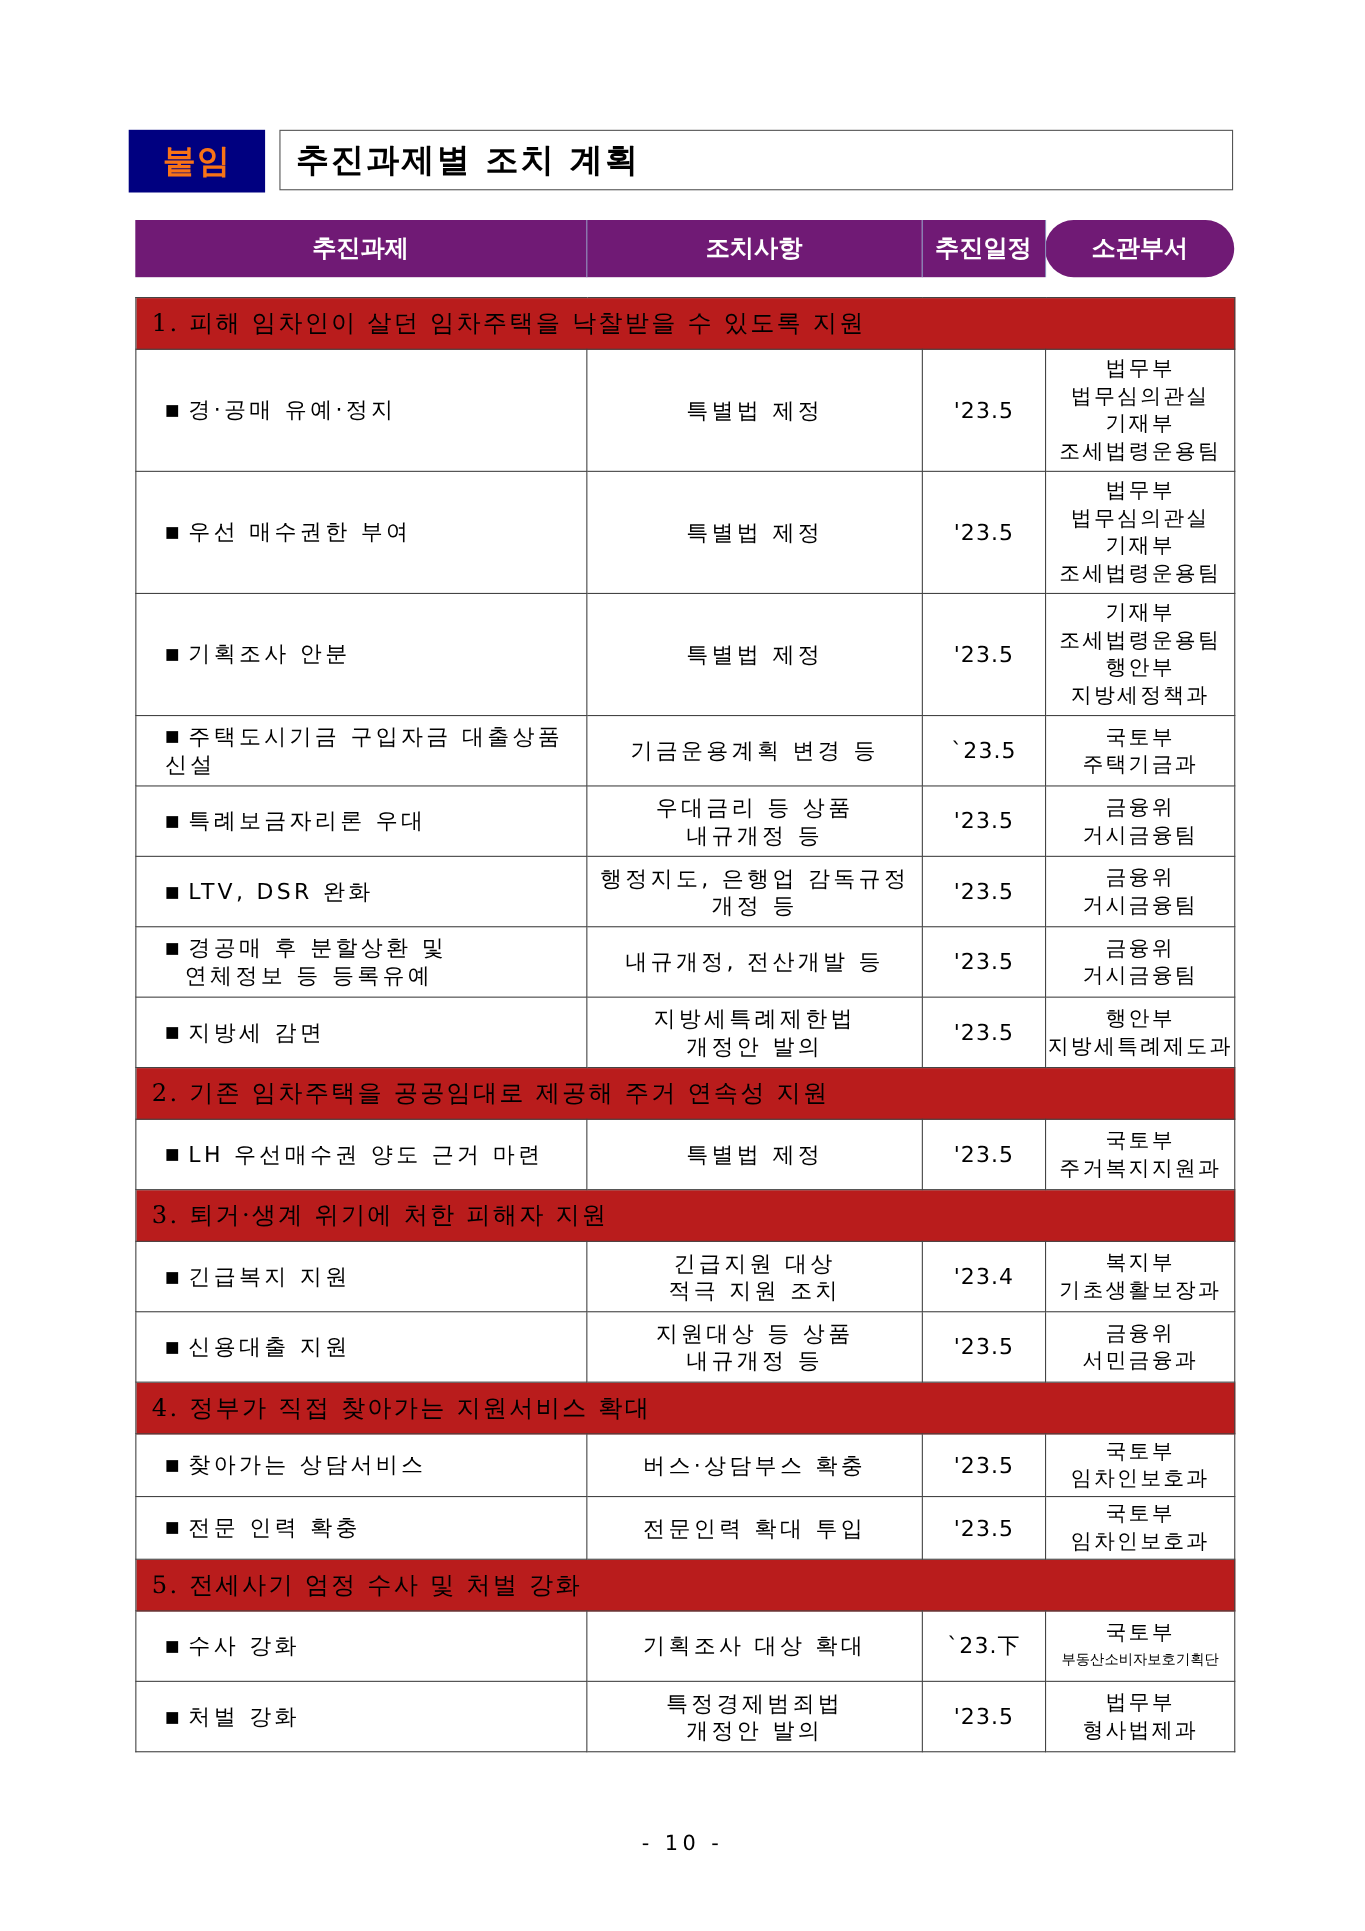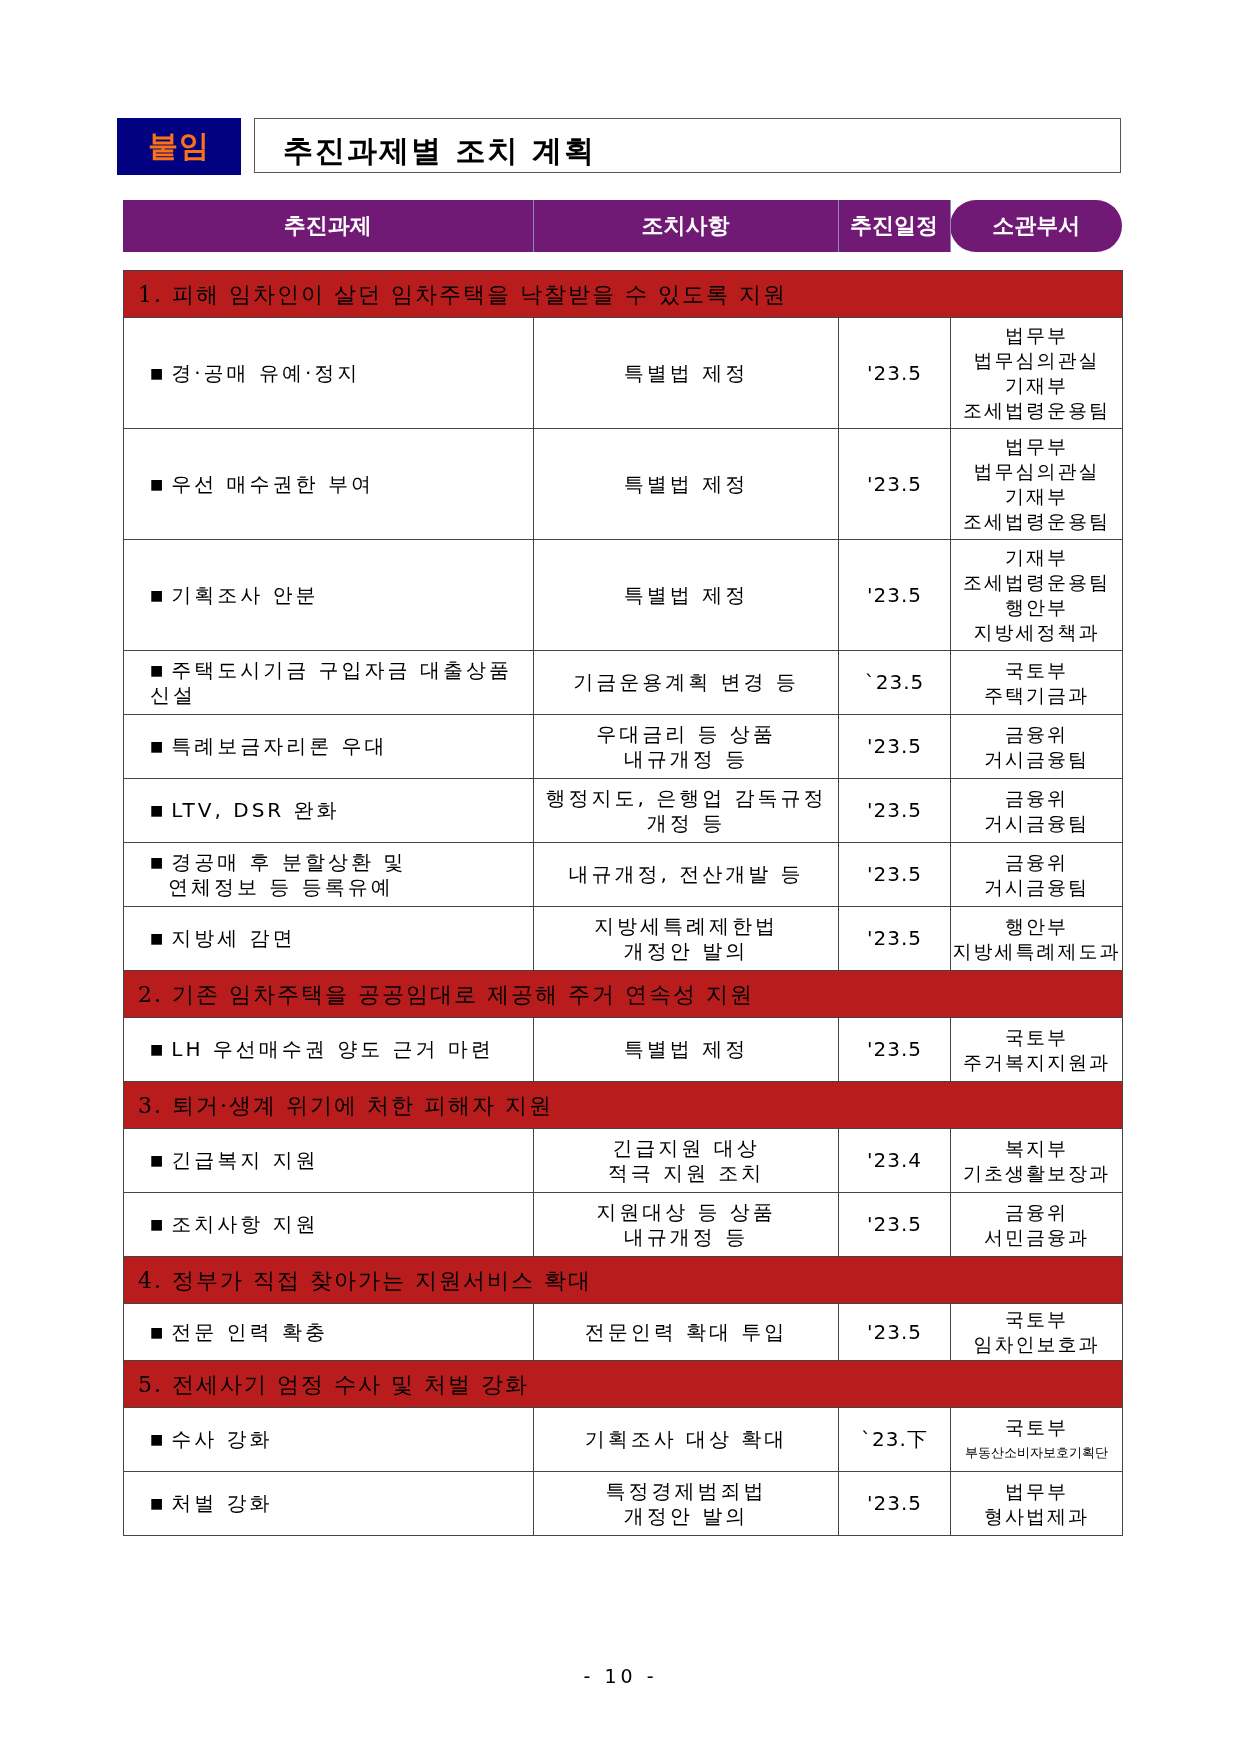--- a/index.html
+++ b/index.html
@@ -1,18 +1,18 @@
 <!DOCTYPE html>
 <html><head>
 <meta charset="utf-8">
 <style>
   html, body { margin:0; padding:0; background:#ffffff; }
   body { width:1241px; height:1755px; position:relative; font-family:"DejaVu Sans", sans-serif; color:#000; }
   .title-tag { position:absolute; left:117px; top:118px; width:124px; height:57px; background:#000080; color:#f97316; font-weight:bold; font-size:30px; display:flex; align-items:center; justify-content:center; letter-spacing:1px; }
-  .title-box { position:absolute; left:254px; top:118px; width:867px; height:55px; border:1.5px solid #555; box-sizing:border-box; display:flex; align-items:flex-end; padding-left:28px; font-weight:bold; font-size:30px; letter-spacing:2px; }
+  .title-box { position:absolute; left:254px; top:118px; width:867px; height:55px; border:1.5px solid #555; box-sizing:border-box; display:flex; align-items:center; padding-left:14px; font-weight:bold; font-size:30px; letter-spacing:2px; }
   .head-table { position:absolute; left:123px; top:200px; width:999px; height:52px; border-collapse:collapse; table-layout:fixed; }
   .head-table td { background:#701a75; color:#fff; font-weight:bold; font-size:22px; text-align:center; border-right:1px solid #8a8ab8; padding:0; }
   .head-table td:last-child { border-right:none;border-radius:26px; }
   .main-table { position:absolute; left:123px; top:270px; width:999px; border-collapse:collapse; table-layout:fixed; }
   .main-table td { border:1.5px solid #444; font-size:20px; text-align:center; vertical-align:middle; padding:0 4px; line-height:25px; letter-spacing:3px; }
   .main-table td.task { text-align:left; padding-left:26px; }
   .main-table td.date { letter-spacing:1px; }
   .main-table tr.section td { background:#b91c1c; text-align:left; padding-left:14px; font-family:"DejaVu Serif", serif; font-size:22px; letter-spacing:2px; height:46px; }
   .main-table td.dept { font-size:19px; line-height:25px; letter-spacing:2px; padding:0; }
   .bullet { font-size:14px; margin-right:8px; vertical-align:2px; letter-spacing:0; }
@@ -178,35 +178,46 @@
           <span class="ml">긴급지원 대상</span>
           <span class="ml">적극 지원 조치</span>
         </td>
         <td class="date">'23.4</td>
         <td class="dept">
           <span class="ml">복지부</span>
           <span class="ml">기초생활보장과</span>
         </td>
       </tr>
       <tr style="height: 64px;">
-        <td class="task"><span class="bullet">■</span><span>조치사항 지원</span></td>
+        <td class="task"><span class="bullet">■</span><span>신용대출 지원</span></td>
         <td>
           <span class="ml">지원대상 등 상품</span>
           <span class="ml">내규개정 등</span>
         </td>
         <td class="date">'23.5</td>
         <td class="dept">
           <span class="ml">금융위</span>
           <span class="ml">서민금융과</span>
         </td>
       </tr>
       <tr class="section">
         <td colspan="4">4. 정부가 직접 찾아가는 지원서비스 확대</td>
       </tr>
       <tr style="height: 57px;">
+        <td class="task"><span class="bullet">■</span><span>찾아가는 상담서비스</span></td>
+        <td>
+          <span class="ml">버스·상담부스 확충</span>
+        </td>
+        <td class="date">'23.5</td>
+        <td class="dept">
+          <span class="ml">국토부</span>
+          <span class="ml">임차인보호과</span>
+        </td>
+      </tr>
+      <tr style="height: 57px;">
         <td class="task"><span class="bullet">■</span><span>전문 인력 확충</span></td>
         <td>
           <span class="ml">전문인력 확대 투입</span>
         </td>
         <td class="date">'23.5</td>
         <td class="dept">
           <span class="ml">국토부</span>
           <span class="ml">임차인보호과</span>
         </td>
       </tr>

